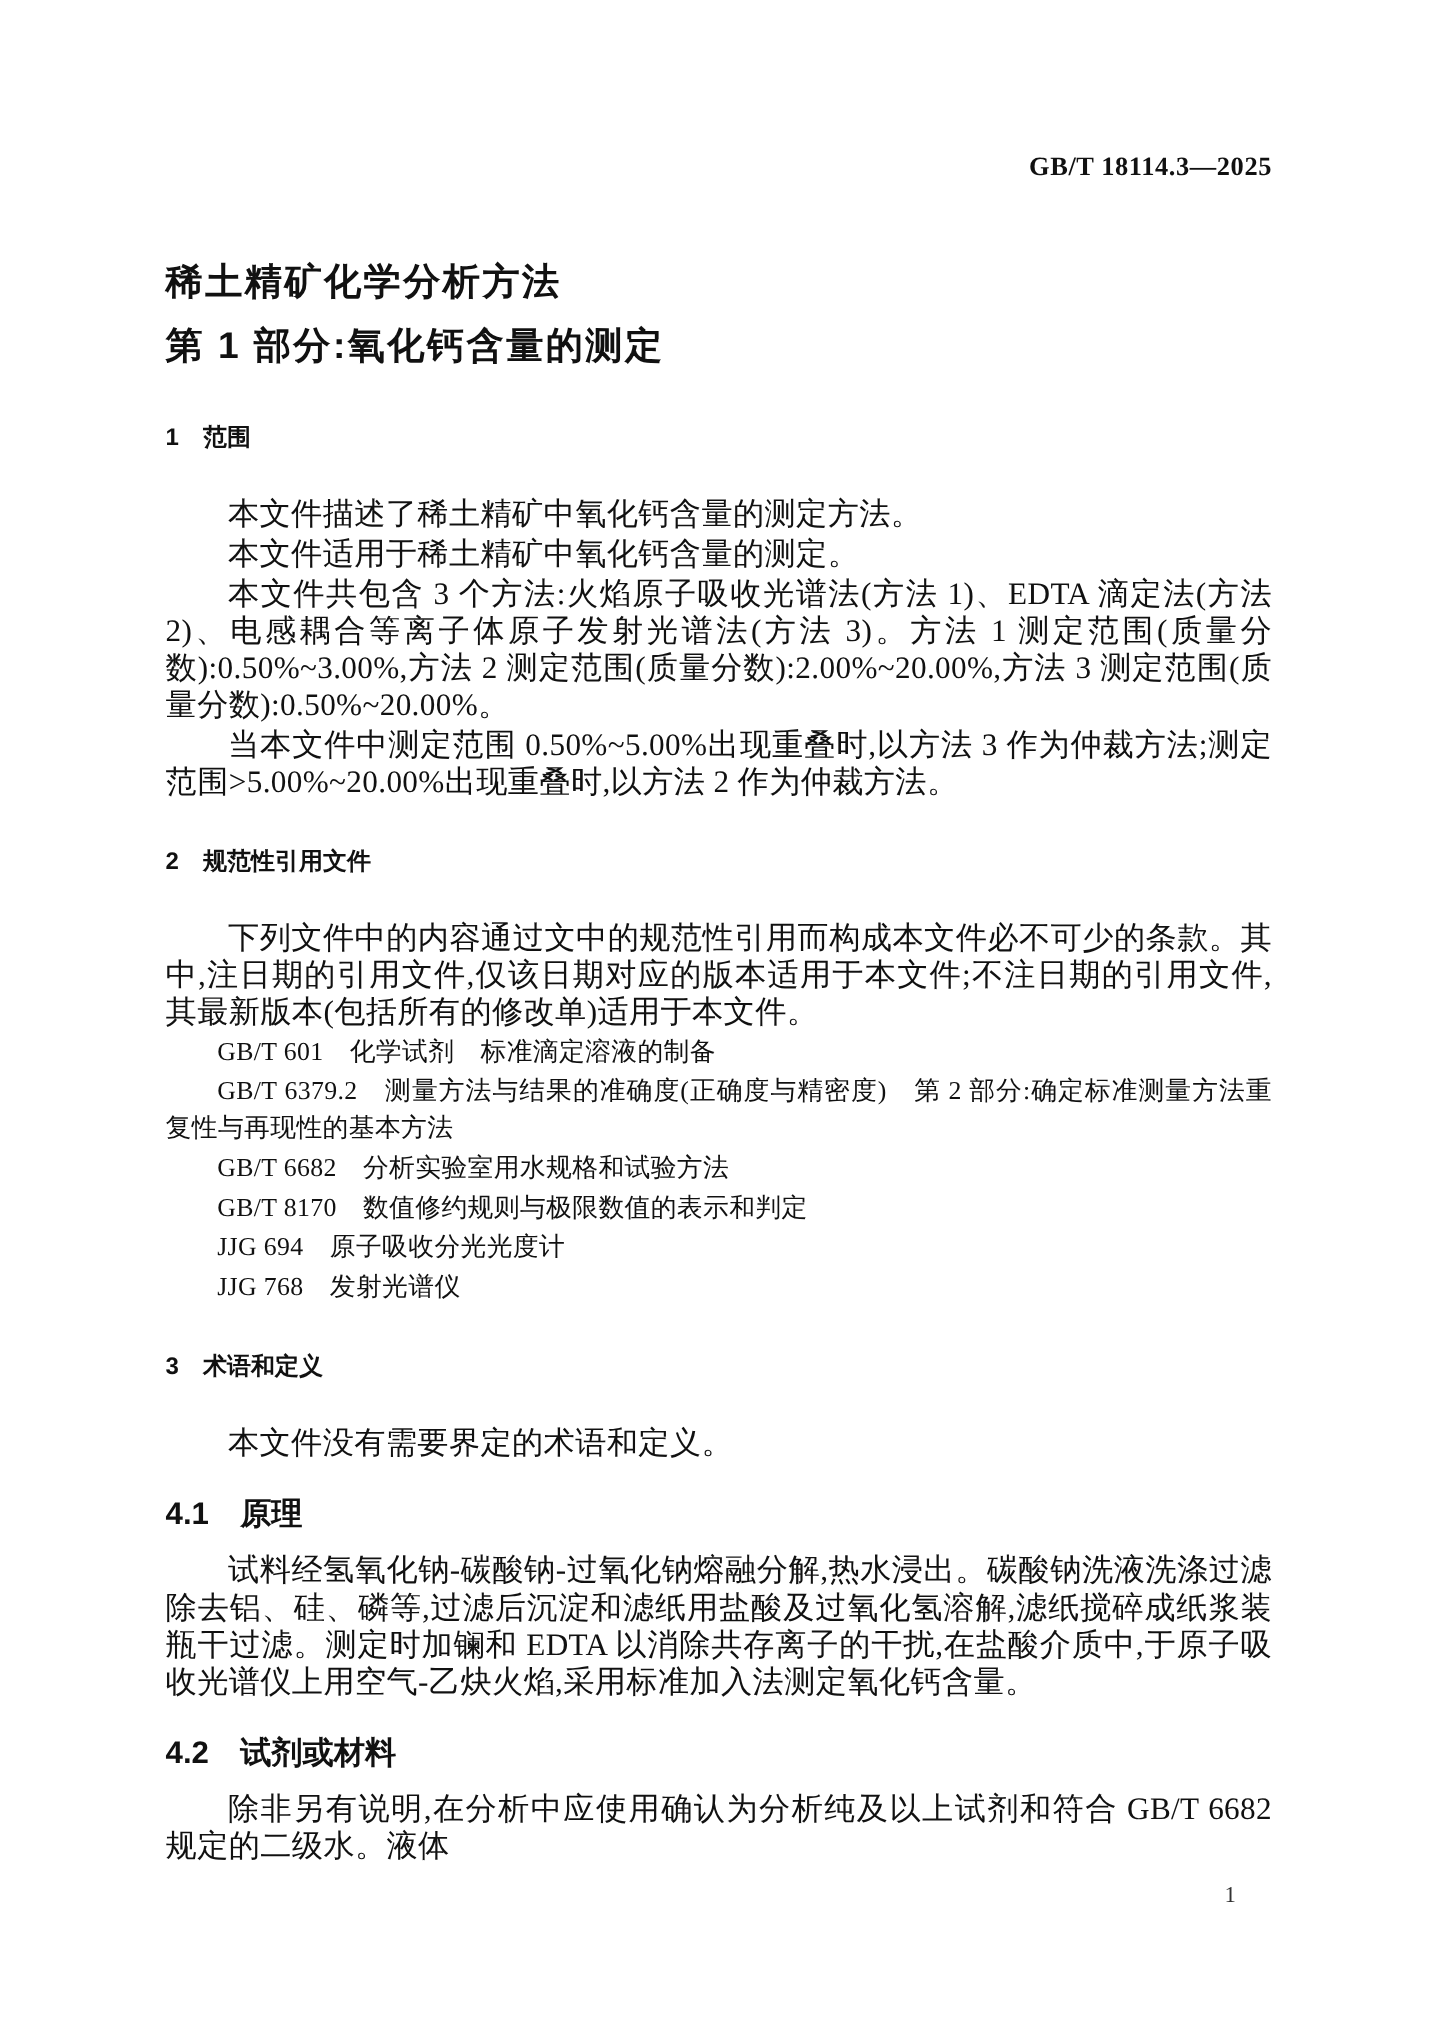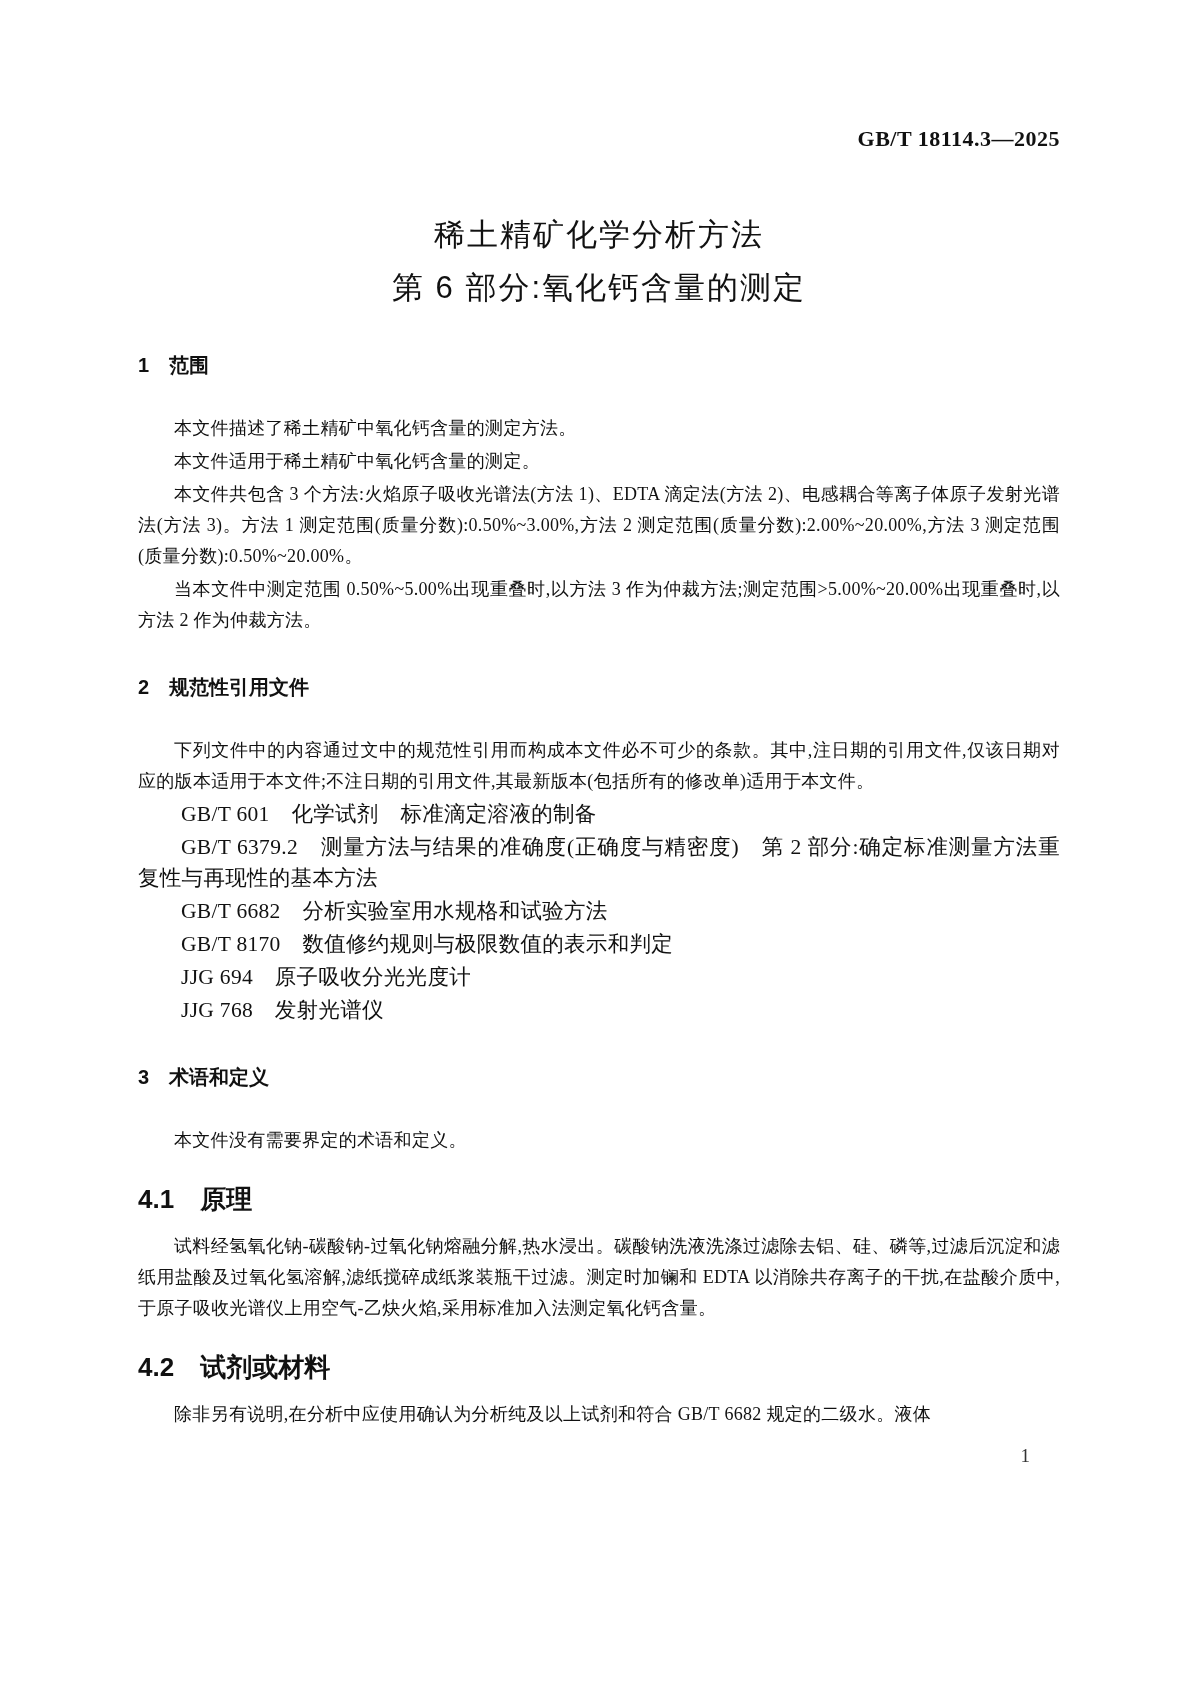--- a/index.html
+++ b/index.html
@@ -17,44 +17,44 @@
   .doc-number {
     text-align: right;
     font-family: "Liberation Serif", "DejaVu Serif", serif;
     font-weight: bold;
     font-size: 22px;
     line-height: 26px;
     letter-spacing: 0.5px;
   }
   .doc-title {
     margin-top: 56px;
-    text-align: center;
+    text-align: left;
     font-family: "Liberation Sans", "DejaVu Sans", sans-serif;
-    font-weight: normal;
+    font-weight: bold;
     font-size: 31px;
     line-height: 53px;
     letter-spacing: 2px;
   }
   .sec-h {
     margin: 36px 0 32px 0;
     font-family: "Liberation Sans", "DejaVu Sans", sans-serif;
     font-weight: bold;
     font-size: 20px;
     line-height: 31px;
   }
   .sub-h {
     margin: 28px 0 16px 0;
     font-family: "Liberation Sans", "DejaVu Sans", sans-serif;
     font-weight: bold;
     font-size: 26px;
     line-height: 31px;
   }
   p.body-p {
     margin: 0 0 2px 0;
-    font-size: 18px;
+    font-size: 26px;
     line-height: 31px;
     text-indent: 2em;
     text-align: justify;
     letter-spacing: 0.3px;
   }
   p.ref-p {
     margin: 0 0 2px 0;
     font-size: 21.5px;
     line-height: 31px;
     text-indent: 2em;
@@ -73,21 +73,21 @@
 </style>
 </head>
 <body>
 
 <div class="page">
 
   <div class="doc-number">GB/T 18114.3—2025</div>
 
   <div class="doc-title">
     <div>稀土精矿化学分析方法</div>
-    <div>第 6 部分:氧化钙含量的测定</div>
+    <div>第 1 部分:氧化钙含量的测定</div>
   </div>
 
   <div>
     <div class="sec-h">1　范围</div>
     <p class="body-p">本文件描述了稀土精矿中氧化钙含量的测定方法。</p>
     <p class="body-p">本文件适用于稀土精矿中氧化钙含量的测定。</p>
     <p class="body-p">本文件共包含 3 个方法:火焰原子吸收光谱法(方法 1)、EDTA 滴定法(方法 2)、电感耦合等离子体原子发射光谱法(方法 3)。方法 1 测定范围(质量分数):0.50%~3.00%,方法 2 测定范围(质量分数):2.00%~20.00%,方法 3 测定范围(质量分数):0.50%~20.00%。</p>
     <p class="body-p">当本文件中测定范围 0.50%~5.00%出现重叠时,以方法 3 作为仲裁方法;测定范围&gt;5.00%~20.00%出现重叠时,以方法 2 作为仲裁方法。</p>
   </div>
 

